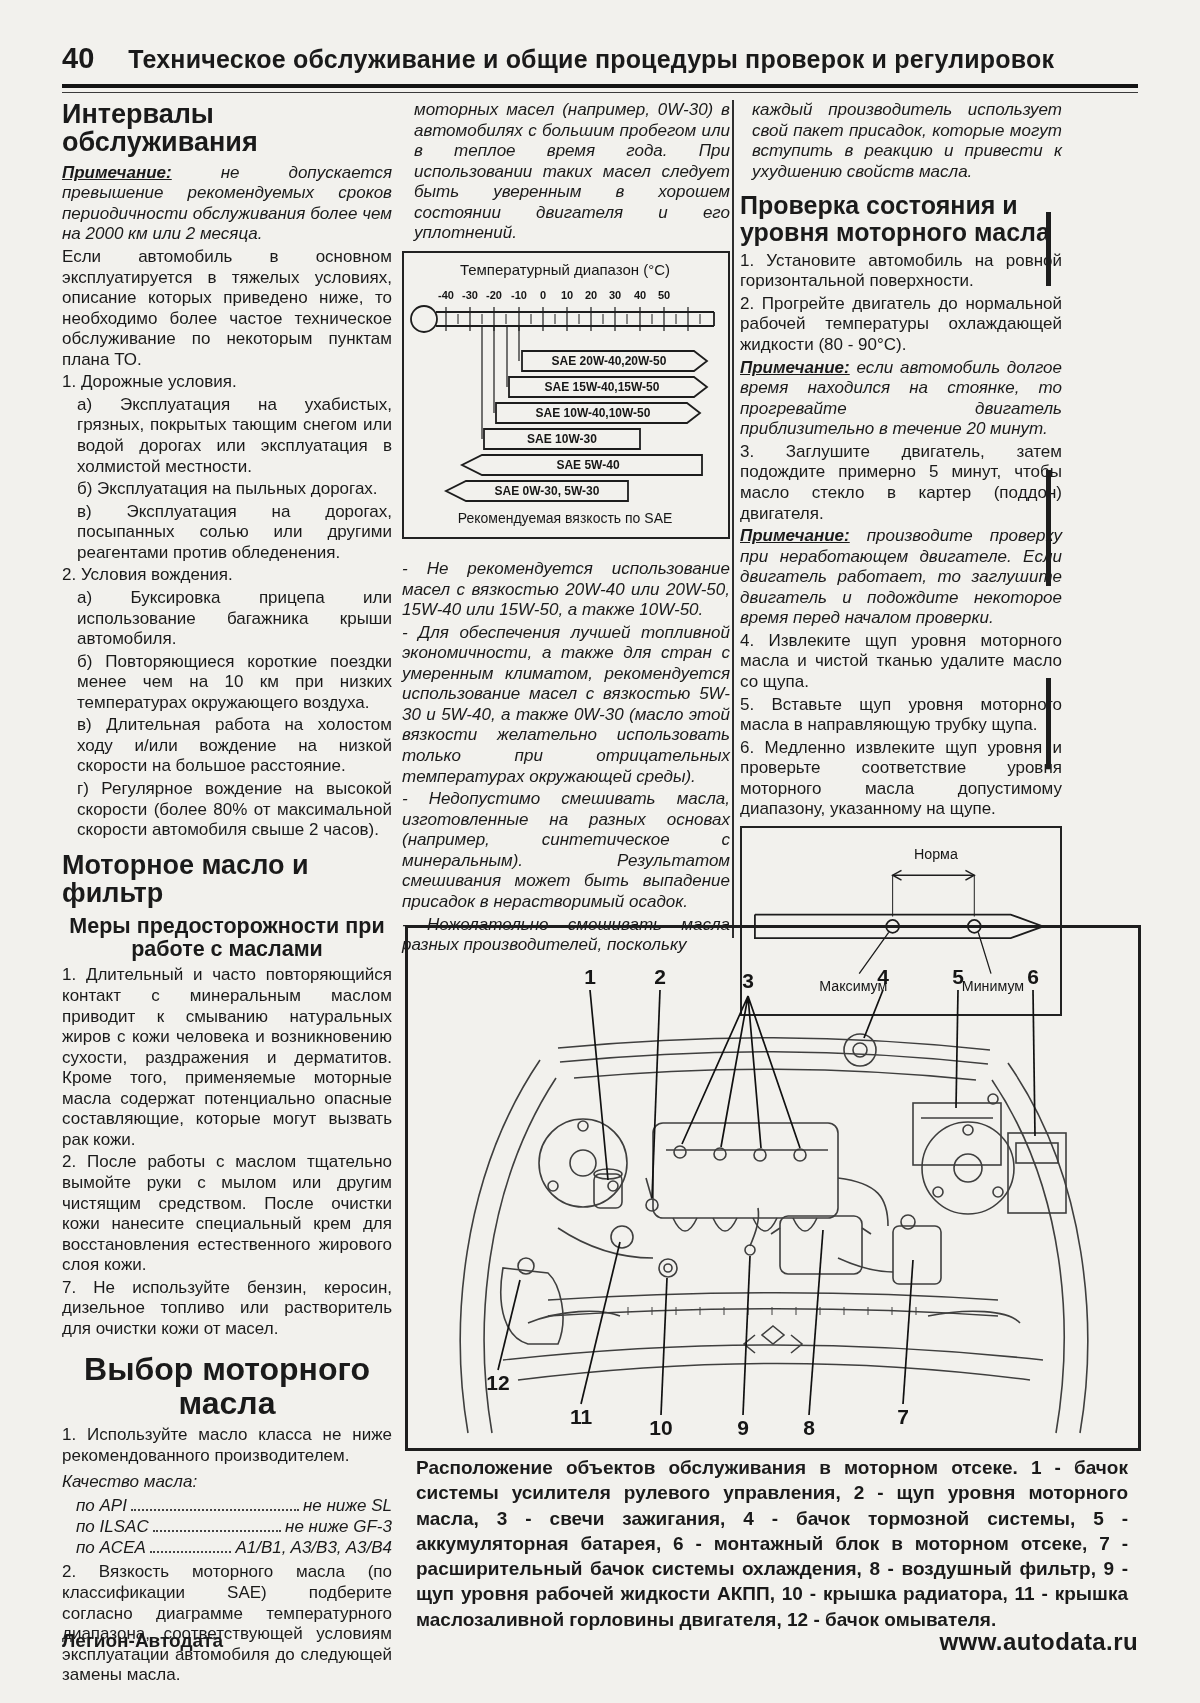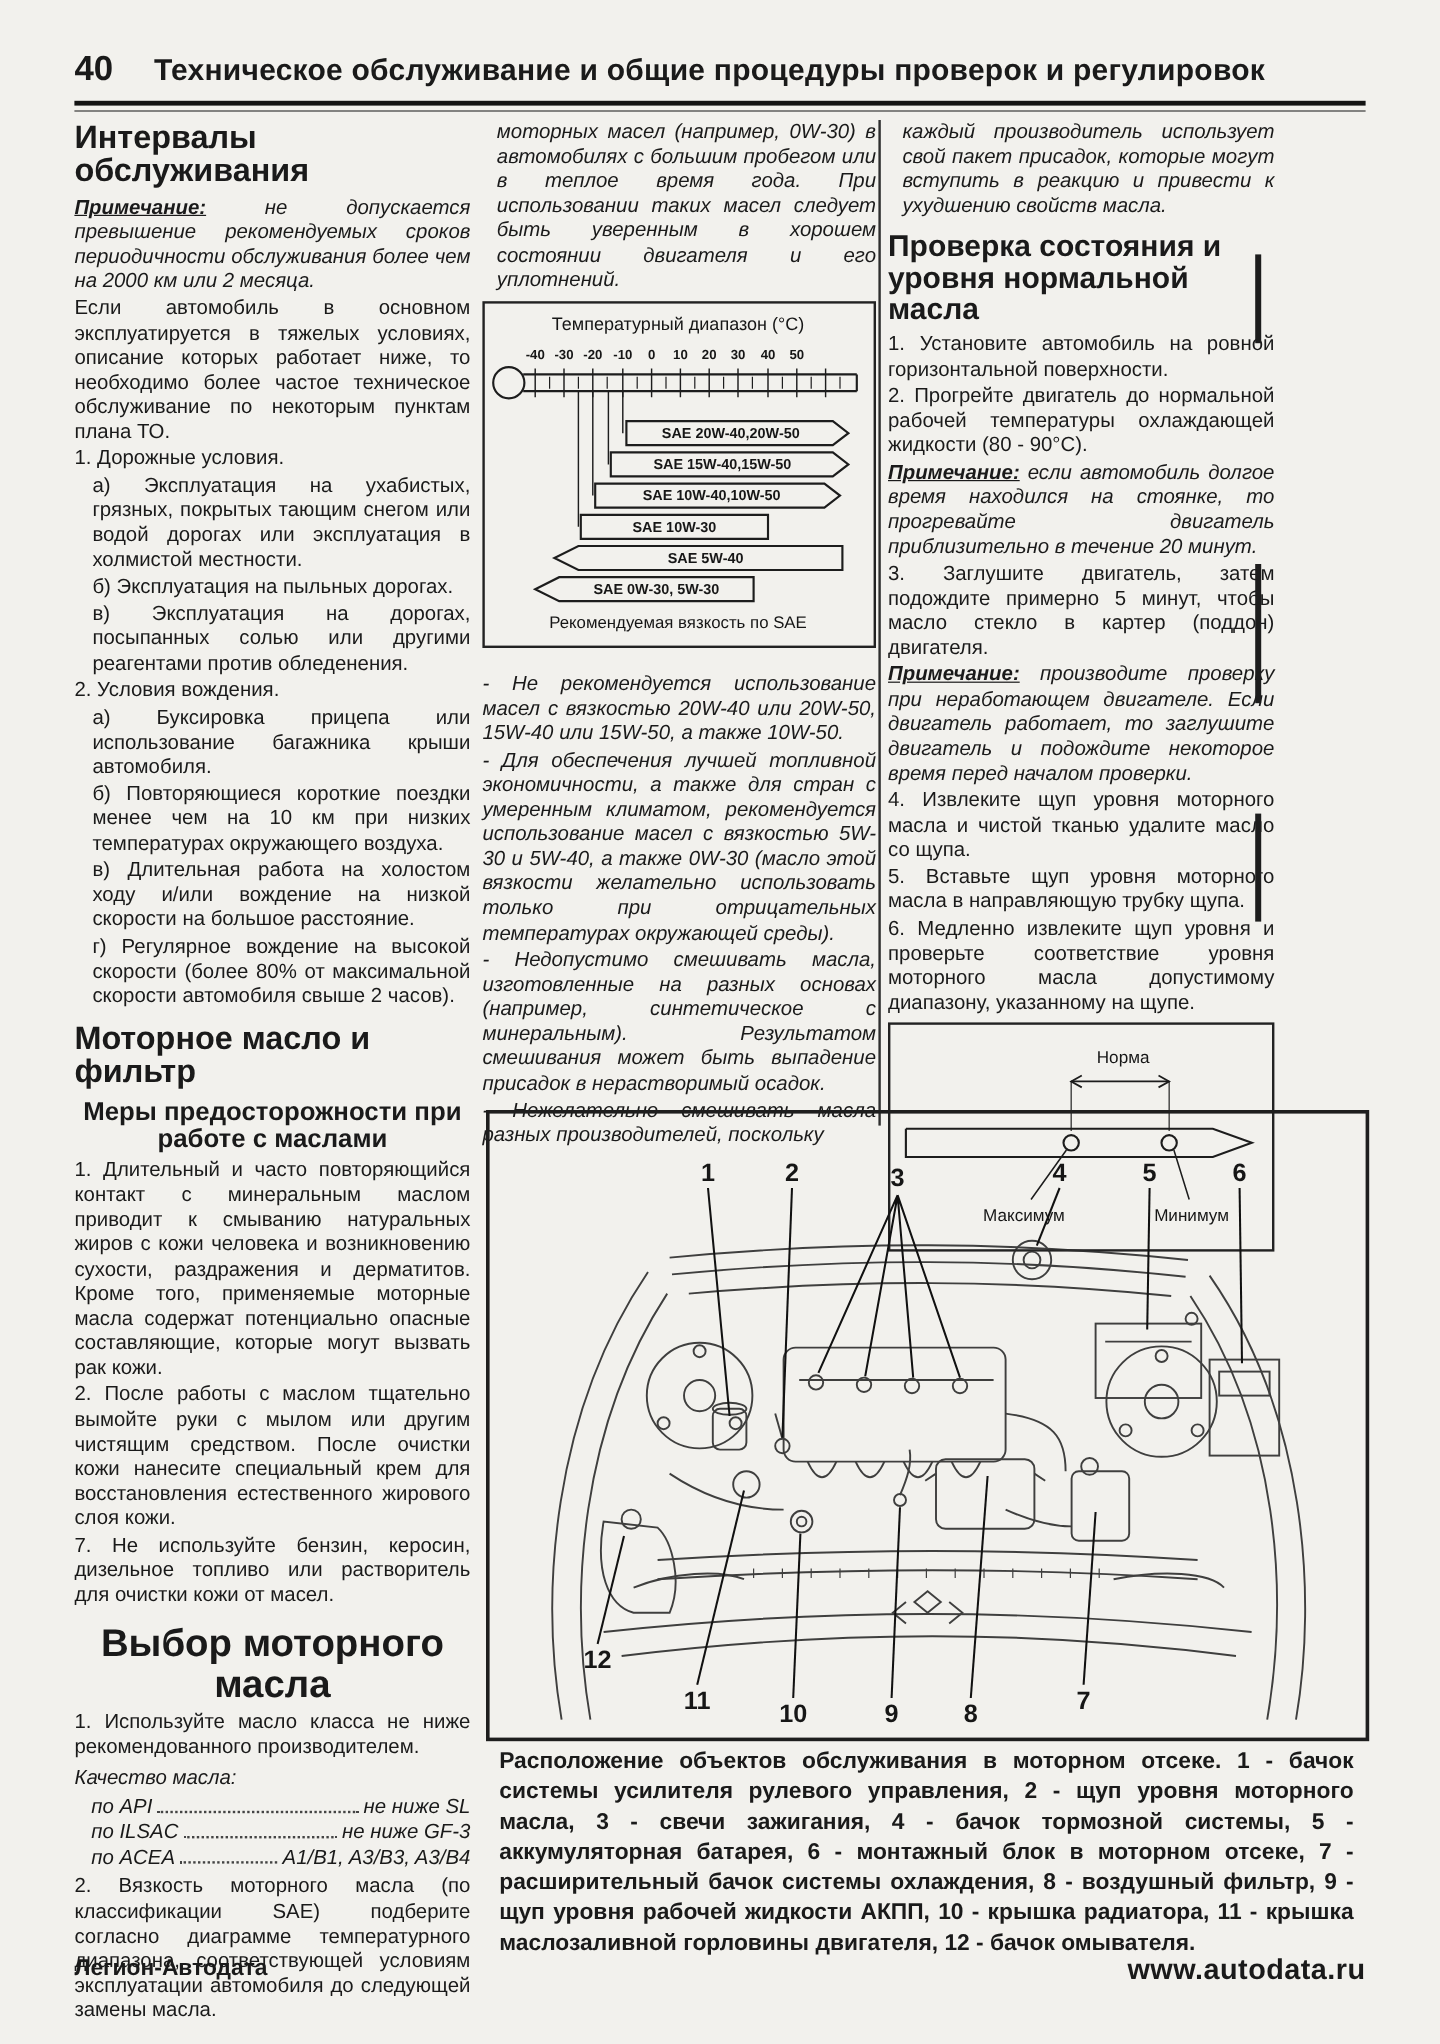--- a/index.html
+++ b/index.html
@@ -52,21 +52,21 @@
 <div class="abs hdr">
   <span class="num">40</span>
   <span class="ttl">Техническое обслуживание и общие процедуры проверок и регулировок</span>
 </div>
 <div class="abs rule-thick"></div>
 <div class="abs rule-thin"></div>
 
 <div class="col col-left">
   <h1 class="h" style="margin-top:0">Интервалы обслуживания</h1>
   <p class="t it"><span class="lead">Примечание:</span><span> не допускается превышение рекомендуемых сроков периодичности обслуживания более чем на 2000 км или 2 месяца.</span></p>
-  <p class="t">Если автомобиль в основном эксплуатируется в тяжелых условиях, описание которых работает ниже, то необходимо более частое техническое обслуживание по некоторым пунктам плана ТО.</p>
+  <p class="t">Если автомобиль в основном эксплуатируется в тяжелых условиях, описание которых приведено ниже, то необходимо более частое техническое обслуживание по некоторым пунктам плана ТО.</p>
   <p class="t">1. Дорожные условия.</p>
   <p class="t ind">а) Эксплуатация на ухабистых, грязных, покрытых тающим снегом или водой дорогах или эксплуатация в холмистой местности.</p>
   <p class="t ind">б) Эксплуатация на пыльных дорогах.</p>
   <p class="t ind">в) Эксплуатация на дорогах, посыпанных солью или другими реагентами против обледенения.</p>
   <p class="t">2. Условия вождения.</p>
   <p class="t ind">а) Буксировка прицепа или использование багажника крыши автомобиля.</p>
   <p class="t ind">б) Повторяющиеся короткие поездки менее чем на 10 км при низких температурах окружающего воздуха.</p>
   <p class="t ind">в) Длительная работа на холостом ходу и/или вождение на низкой скорости на большое расстояние.</p>
   <p class="t ind">г) Регулярное вождение на высокой скорости (более 80% от максимальной скорости автомобиля свыше 2 часов).</p>
   <h1 class="h">Моторное масло и фильтр</h1>
@@ -147,21 +147,21 @@
   </div>
 
   <p class="t it">- Не рекомендуется использование масел с вязкостью 20W-40 или 20W-50, 15W-40 или 15W-50, а также 10W-50.</p>
   <p class="t it">- Для обеспечения лучшей топливной экономичности, а также для стран с умеренным климатом, рекомендуется использование масел с вязкостью 5W-30 и 5W-40, а также 0W-30 (масло этой вязкости желательно использовать только при отрицательных температурах окружающей среды).</p>
   <p class="t it">- Недопустимо смешивать масла, изготовленные на разных основах (например, синтетическое с минеральным). Результатом смешивания может быть выпадение присадок в нерастворимый осадок.</p>
   <p class="t it">- Нежелательно смешивать масла разных производителей, поскольку</p>
 </div>
 
 <div class="col col-right">
   <p class="t it" style="padding-left:12px">каждый производитель использует свой пакет присадок, которые могут вступить в реакцию и привести к ухудшению свойств масла.</p>
-  <h1 class="h" style="font-size:25px">Проверка состояния и уровня нормальной масла</h1>
+  <h1 class="h" style="font-size:25px">Проверка состояния и уровня моторного масла</h1>
   <p class="t">1. Установите автомобиль на ровной горизонтальной поверхности.</p>
   <p class="t">2. Прогрейте двигатель до нормальной рабочей температуры охлаждающей жидкости (80 - 90°C).</p>
   <p class="t it"><span class="lead">Примечание:</span><span> если автомобиль долгое время находился на стоянке, то прогревайте двигатель приблизительно в течение 20 минут.</span></p>
   <p class="t">3. Заглушите двигатель, затем подождите примерно 5 минут, чтобы масло стекло в картер (поддон) двигателя.</p>
   <p class="t it"><span class="lead">Примечание:</span><span> производите проверку при неработающем двигателе. Если двигатель работает, то заглушите двигатель и подождите некоторое время перед началом проверки.</span></p>
   <p class="t">4. Извлеките щуп уровня моторного масла и чистой тканью удалите масло со щупа.</p>
   <p class="t">5. Вставьте щуп уровня моторного масла в направляющую трубку щупа.</p>
   <p class="t">6. Медленно извлеките щуп уровня и проверьте соответствие уровня моторного масла допустимому диапазону, указанному на щупе.</p>
 
   <div class="dip-box">

